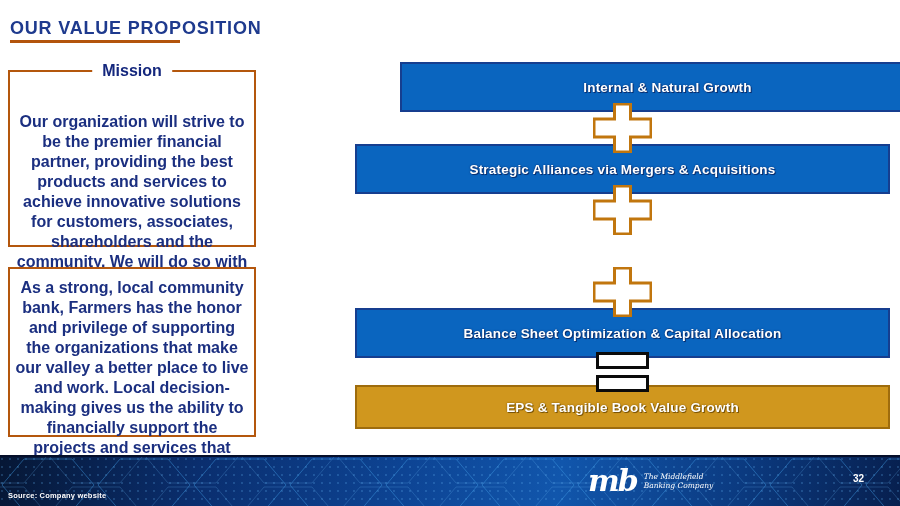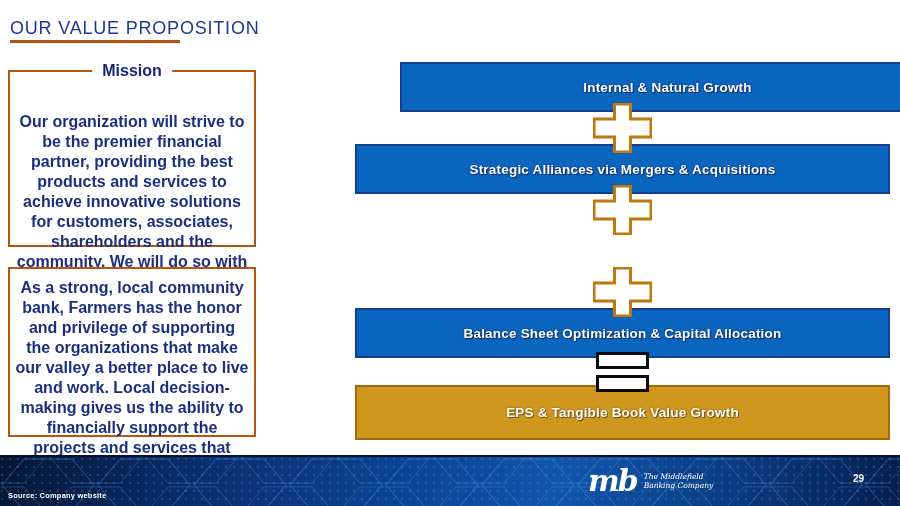--- a/index.html
+++ b/index.html
@@ -6,21 +6,21 @@
   html,body { background:#e8e8e8; }
   .slide {
     position:relative; width:900px; height:506px; background:#ffffff;
     font-family:"Liberation Sans", sans-serif; overflow:hidden;
     margin:0 auto;
   }
 
   
   .title {
     position:absolute; left:10px; top:18px;
-    font-size:18px; font-weight:400; letter-spacing:.8px;
+    font-size:18px; font-weight:700; letter-spacing:.8px;
     color:#1e3a8e; white-space:nowrap;
   }
   .title-underline {
     position:absolute; left:10px; top:40px; width:170px; height:3px;
     background:#b3540c;
   }
 
   
   .panel {
     position:absolute; left:8px; width:248px;
@@ -50,21 +50,21 @@
     text-align:center; z-index:1;
   }
   .step span {
     color:#ffffff; font-weight:bold; font-size:13.5px; letter-spacing:.2px;
     text-shadow:1px 1px 0 #0a2e6e, 0 0 2px #0a2e6e;
   }
   .step.blue { background:#0a65bf; border:2px solid #163e8f; }
   .step.gold { background:#d0971e; border:2px solid #9e6c0d; }
   .step.gold span { text-shadow:1px 1px 0 #7a5406, 0 0 2px #7a5406; }
   .s1 { top:62px;margin-left:45px; }  .s2 { top:144px; } .s3 { top:226px; } .s4 { top:308px; }
-  .s5 { top:385px; height:55px; }
+  .s5 { top:385px; height:44px; }
 
   .op-plus { position:absolute; left:593px; z-index:2; }
   .p1 { top:103px; } .p2 { top:185px; } .p3 { top:267px; }
 
   .op-equals {
     position:absolute; left:596px; top:352px; width:53px; z-index:2;
     display:flex; flex-direction:column; gap:6px;
   }
   .eq-bar {
     width:53px; height:17px; background:#ffffff; border:3px solid #0b0b0b;
@@ -173,16 +173,16 @@
 
     <div class="mb-logo">
       <span class="mb-mono">mb</span>
       <span class="mb-name">
         <span>The Middlefield</span><br>
         <span>Banking Company</span>
       </span>
     </div>
 
 
-    <span class="page-num">29</span>
+    <span class="page-num">32</span>
   </footer>
 
 </div>
 
 </body></html>

